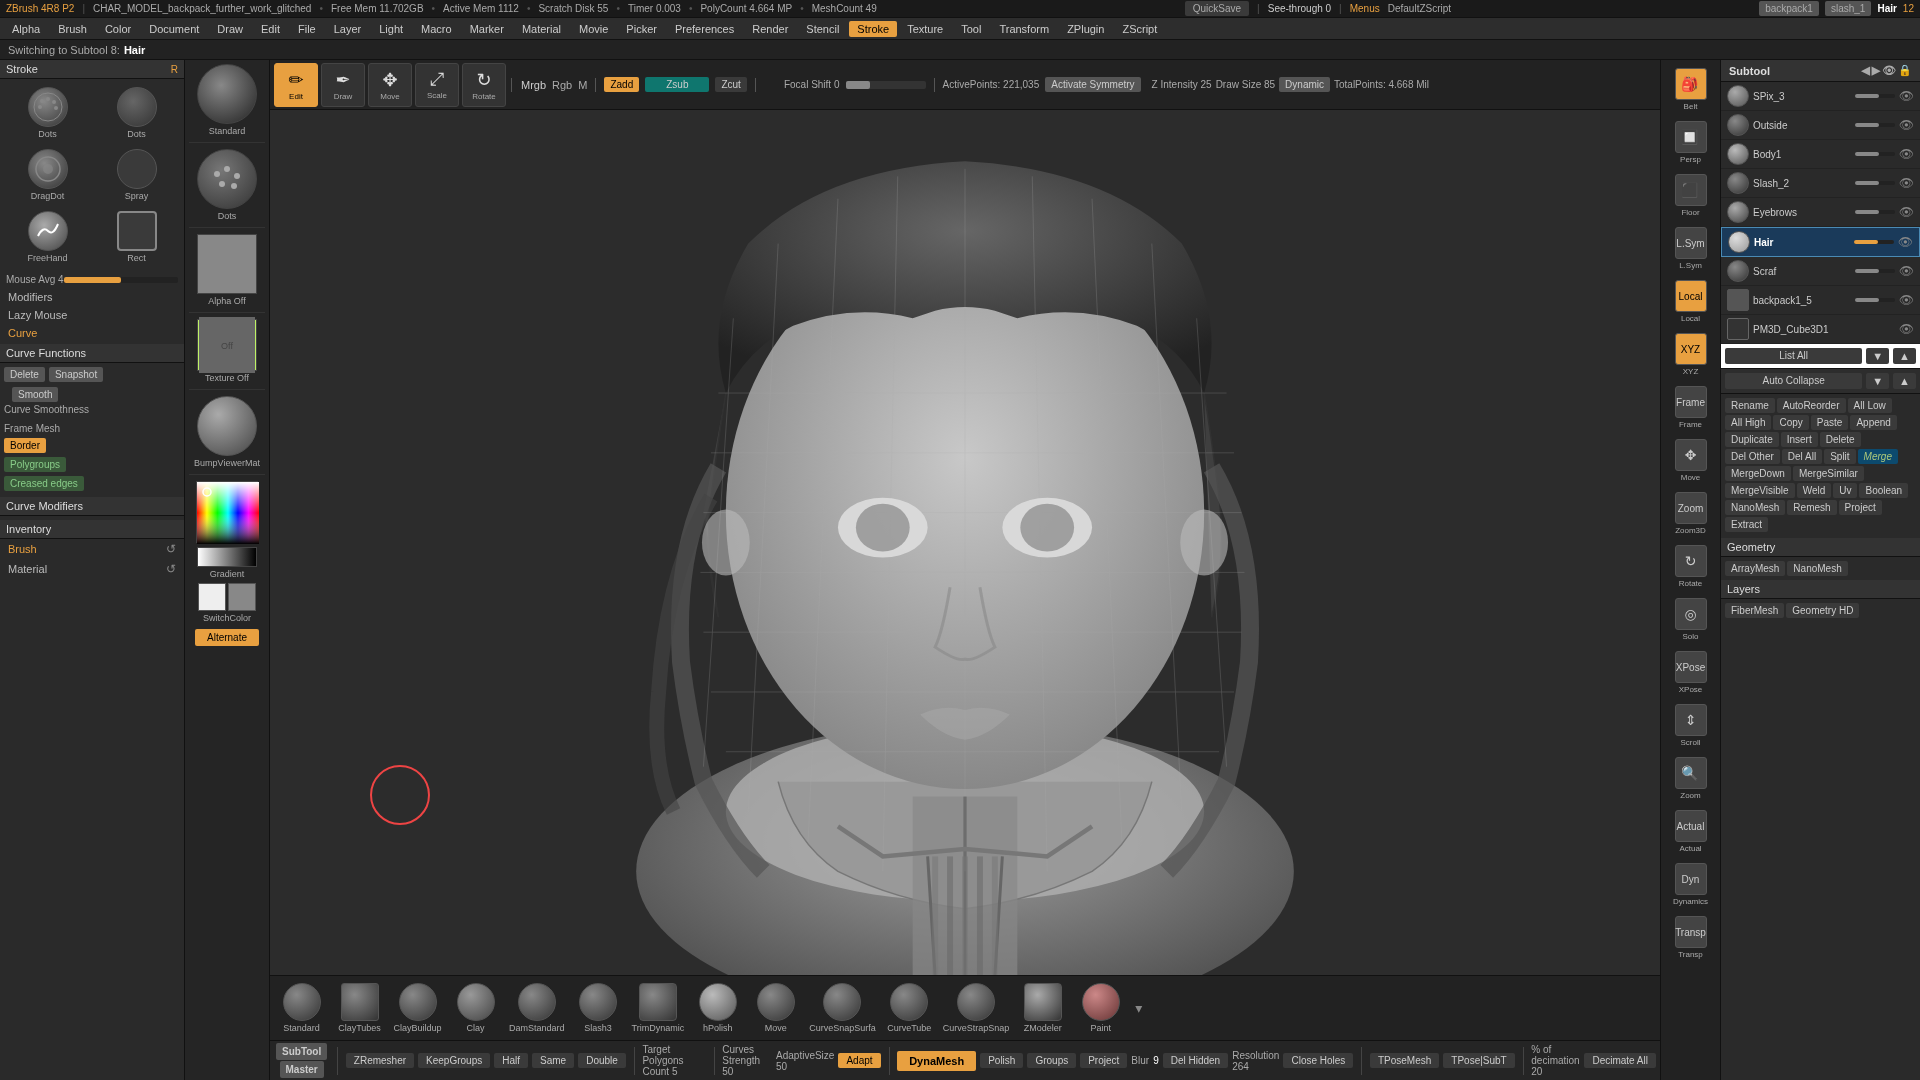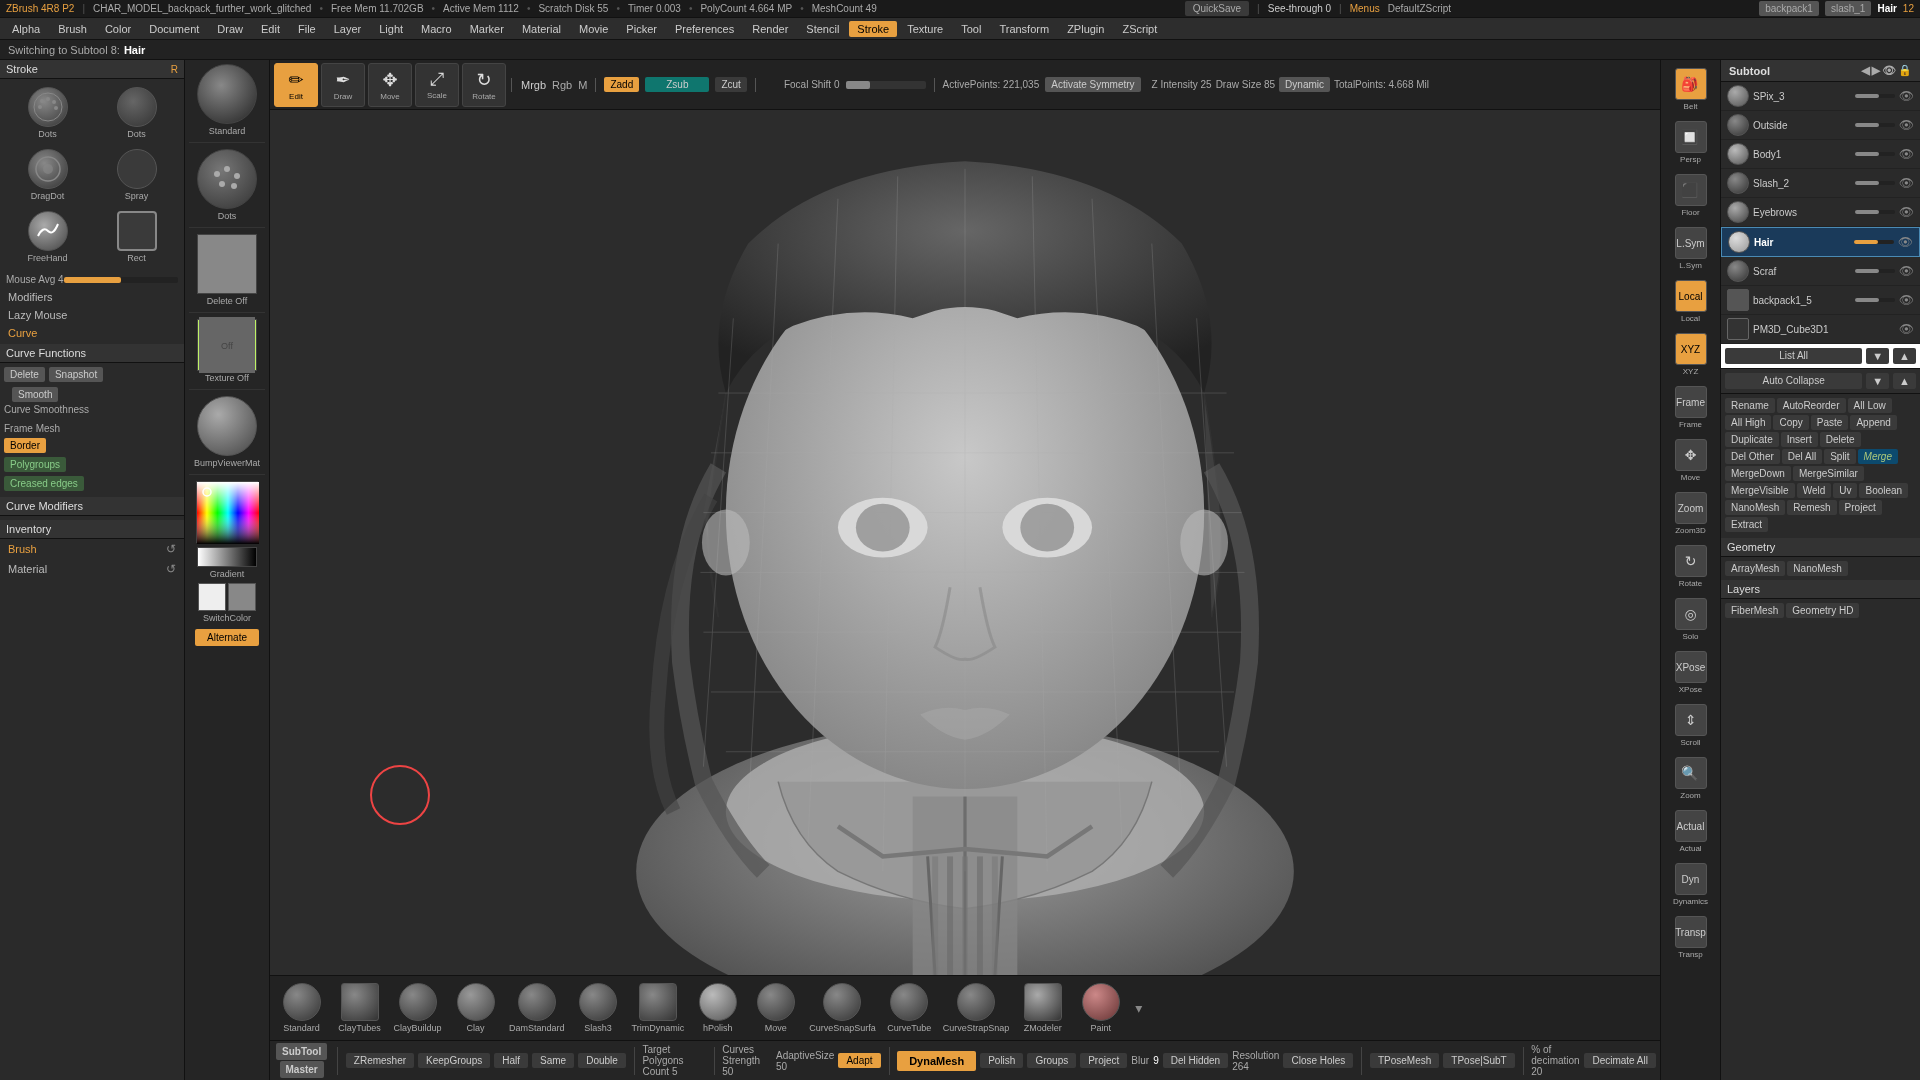--- a/index.html
+++ b/index.html
@@ -327,21 +327,21 @@
         <svg width="56" height="56" viewBox="0 0 56 56">
           <defs>
               <radialGradient id="ag">
                 <stop offset="0%" stop-color="#fff"></stop>
                 <stop offset="100%" stop-color="#000"></stop>
               </radialGradient>
             </defs>
           <rect width="56" height="56" fill="#888"></rect>
         </svg>
       </div>
-      <span class="preview-label">Delete Off</span>
+      <span class="preview-label">Alpha Off</span>
     </div>
     <div class="preview-divider"></div>
     <div class="preview-item">
       <div class="texture-preview">
         <svg width="56" height="56" viewBox="0 0 56 56">
           <rect width="56" height="56" fill="#666"></rect>
           <text x="28" y="32" text-anchor="middle" fill="#444" font-size="9">Off</text>
         </svg>
       </div>
       <span class="preview-label">Texture Off</span>

